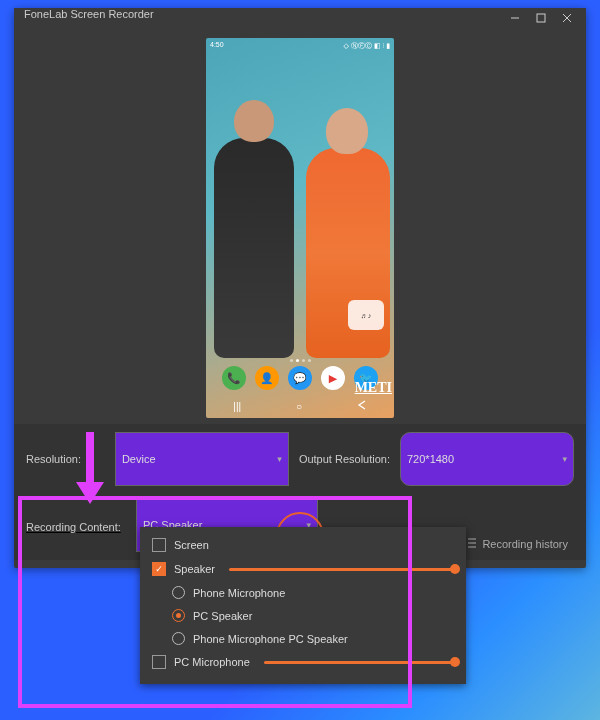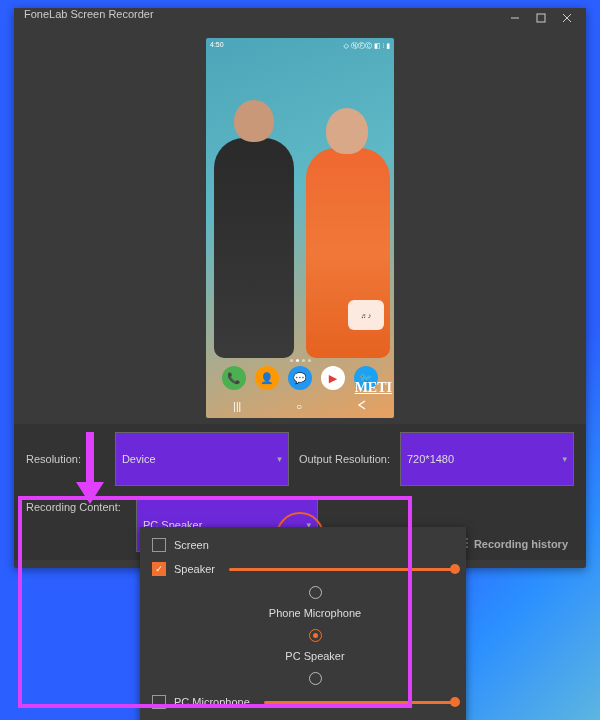--- a/index.html
+++ b/index.html
@@ -151,41 +151,41 @@
     font-size: 11px;
     height: 20px;
     padding: 16px 6px;
     display: flex;
     align-items: center;
     justify-content: space-between;
     position: relative;
   }
   .select .chev { font-size: 9px; color: #aaa; margin-left: 6px; }
   .select.resolution { flex: 0 0 160px; }
-  .select.output { flex: 0 0 160px; }
+  .select.output { flex: 0 0 160px; border-radius: 10px; }
   .recording-row {
     background: #333333;
     display: flex;
-    align-items: flex-start;
+    align-items: center;
     padding: 4px 12px 8px 12px;
     gap: 10px;
     font-size: 11px;
+    text-decoration: underline;
   }
   .recording-row .label { color: #ccc; white-space: nowrap; padding-top: 3px; width: 100px; }
   .select.recording { width: 168px; }
   .history-link {
     position: absolute;
     right: 18px;
     bottom: 18px;
     color: #aaa;
     font-size: 11px;
     display: flex;
     align-items: flex-end;
     gap: 6px;
-    font-weight: bold;
   }
   .record-btn {
     position: absolute;
     left: 50%;
     transform: translateX(-50%);
     bottom: 8px;
     width: 44px;
     height: 44px;
     border: 2px solid #e86030;
     border-radius: 50%;
@@ -238,21 +238,21 @@
     width: 11px; height: 11px;
     border: 1.5px solid #bbb;
     border-radius: 50%;
     display: inline-flex;
     align-items: center; justify-content: center;
   }
   .radio.selected::after {
     content: ""; width: 5px; height: 5px; background: #f07030; border-radius: 50%;
   }
   .radio.selected { border-color: #f07030; }
-  .sub { padding-left: 28px; flex-direction: column; }
+  .sub { padding-left: 28px; }
   .slider {
     flex: 1;
     height: 3px;
     background: #f07030;
     margin-left: 6px;
     position: relative;
     border-radius: 2px;
   }
   .slider .thumb {
     position: absolute;
@@ -383,20 +383,21 @@
   <div class="opt-row sub">
     <span class="radio"></span>
     <span>Phone Microphone</span>
   </div>
   <div class="opt-row sub">
     <span class="radio selected"></span>
     <span>PC Speaker</span>
   </div>
   <div class="opt-row sub">
     <span class="radio"></span>
+    <span>Phone Microphone  PC Speaker</span>
   </div>
   <div class="opt-row">
     <span class="checkbox"></span>
     <span>PC Microphone</span>
     <div class="slider">
       <div class="thumb" style="right:-2px"></div>
     </div>
   </div>
 </div>
 

